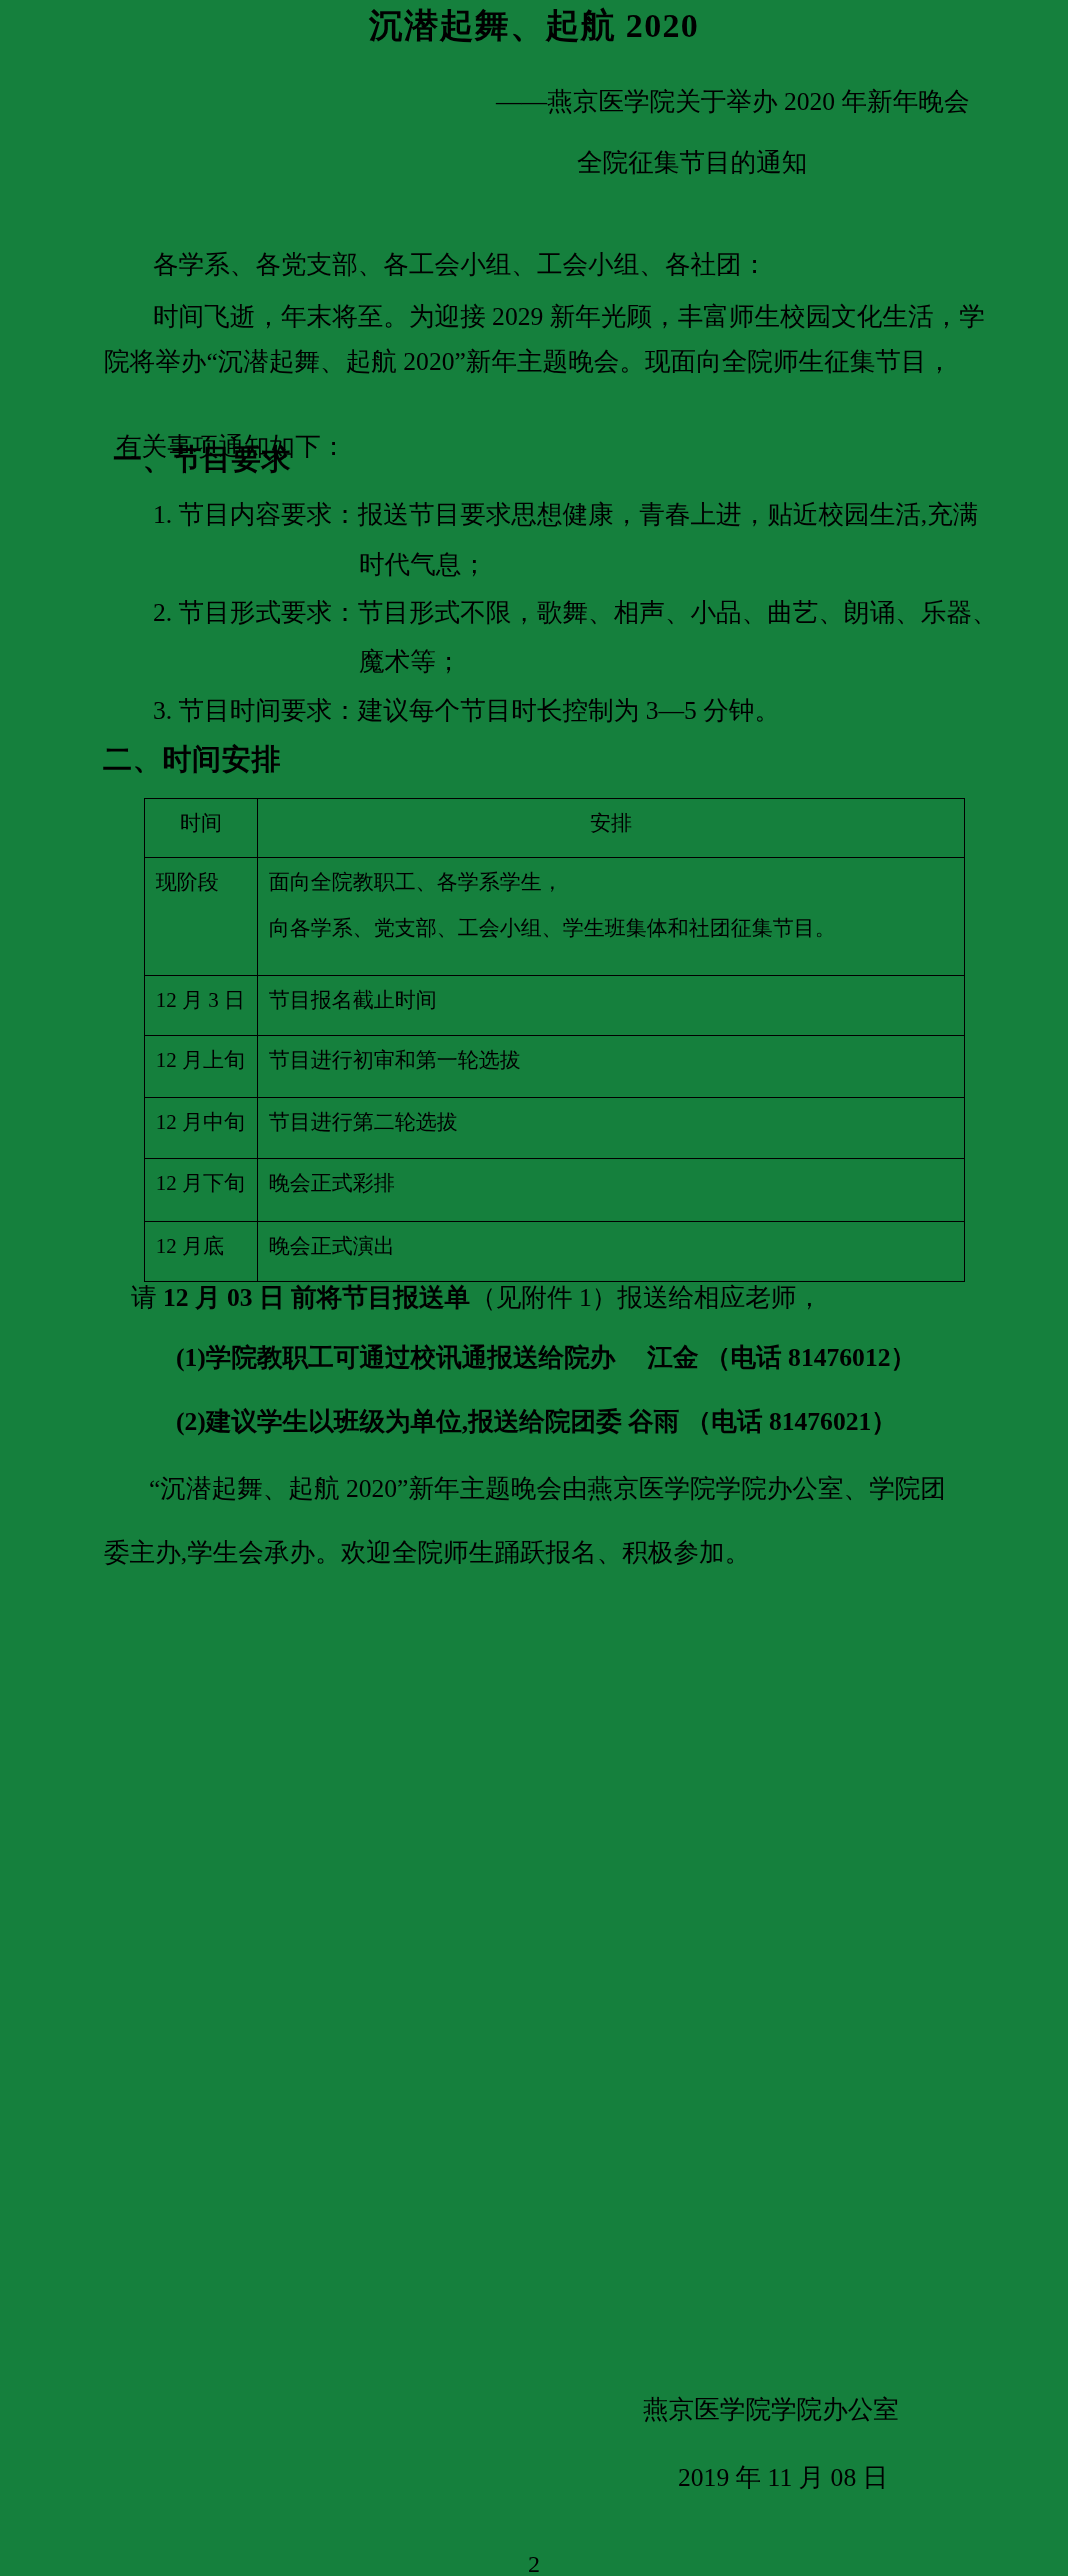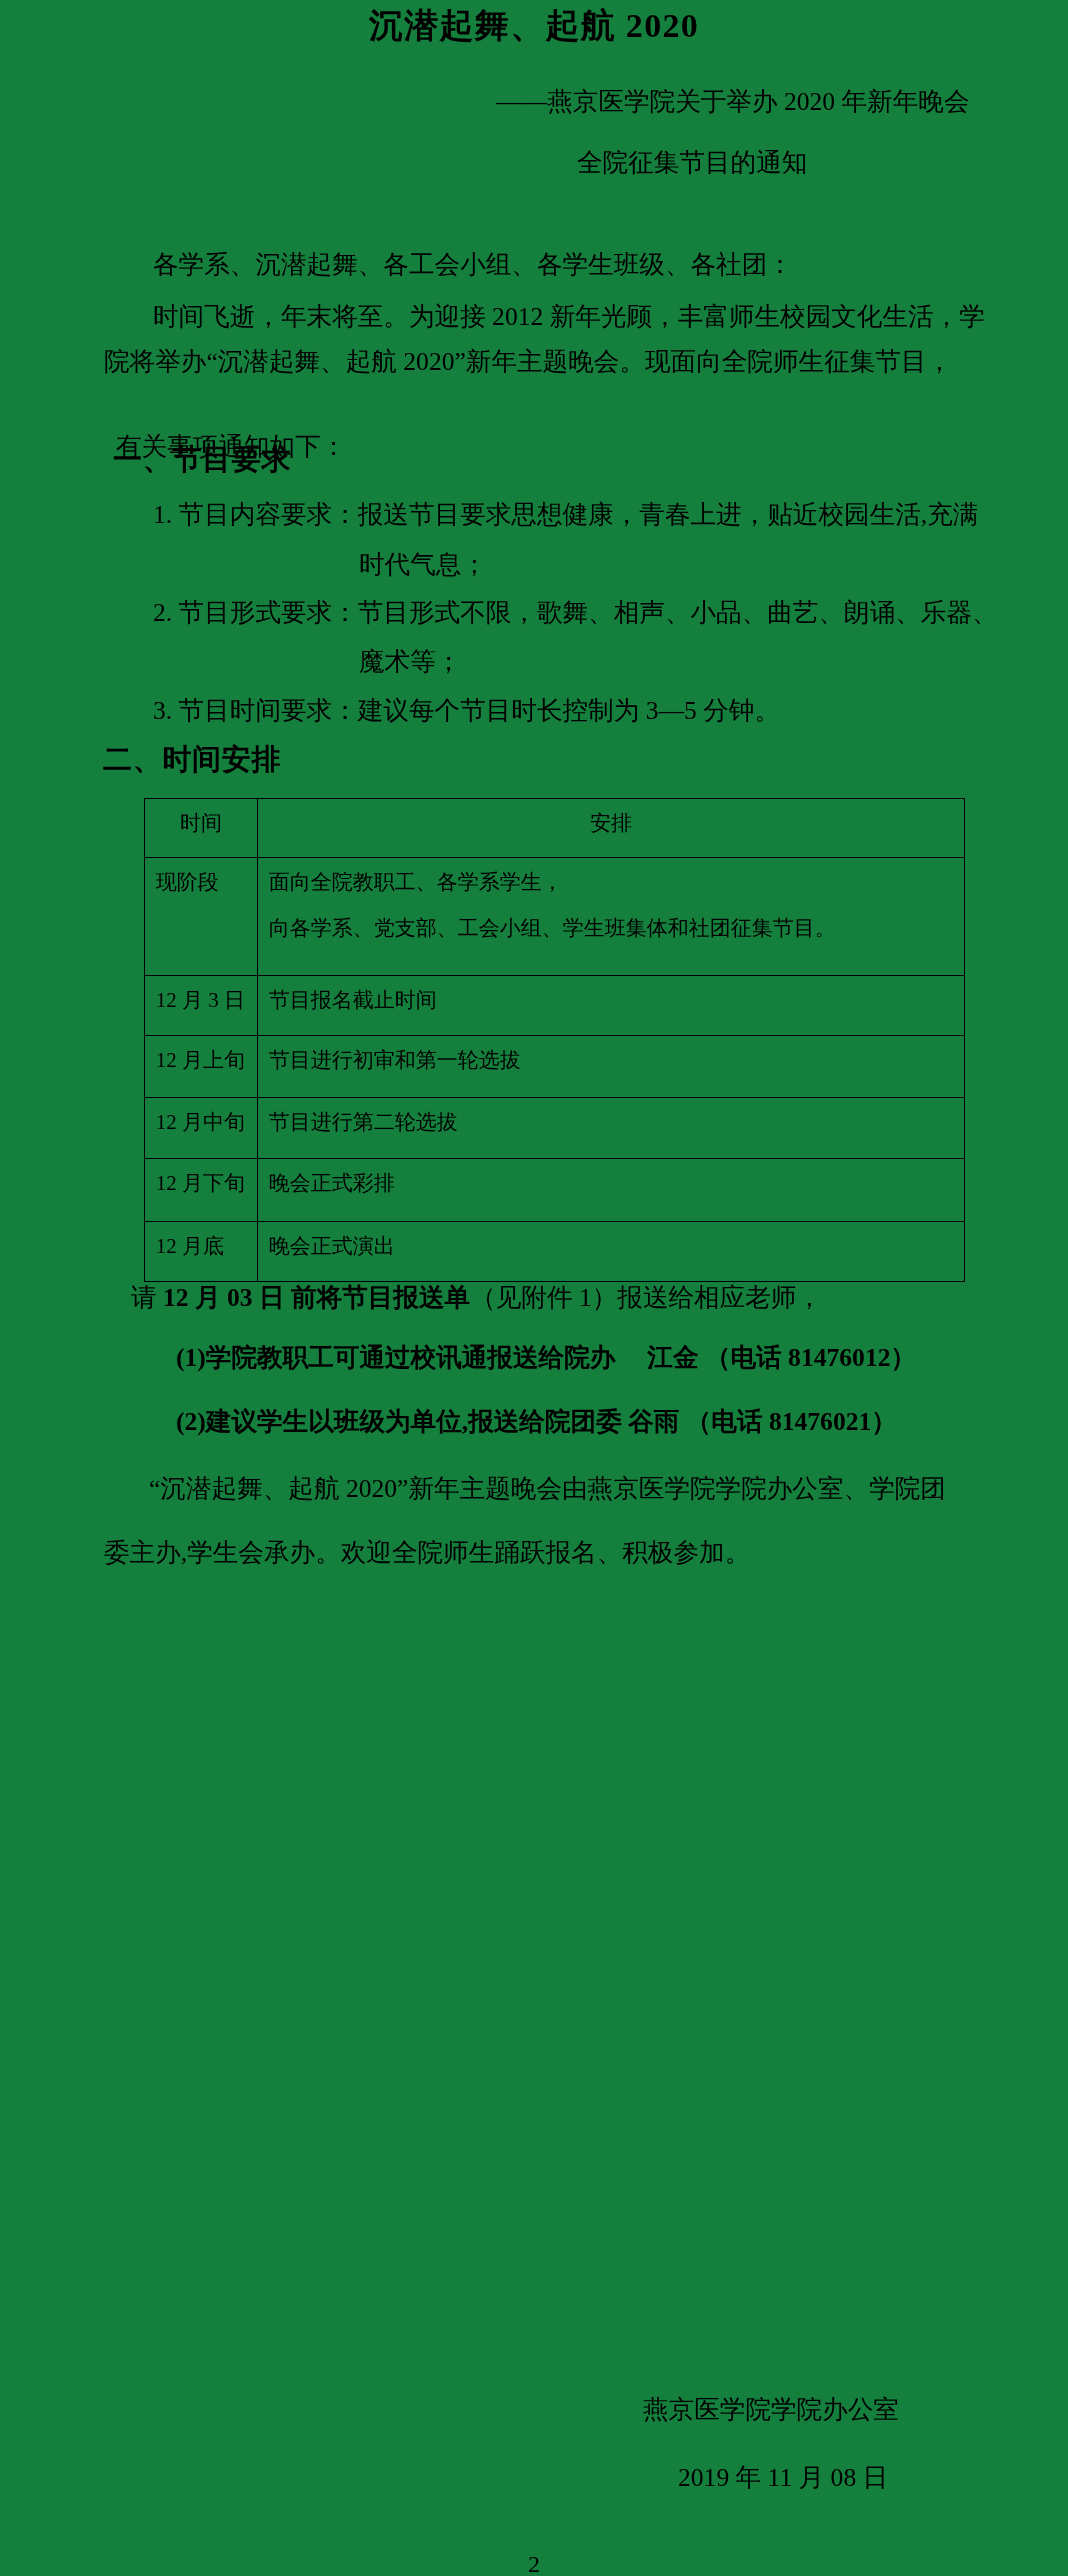--- a/index.html
+++ b/index.html
@@ -84,22 +84,22 @@
 </style>
 </head>
 <body>
 
 <div class="page">
 
   <div class="line title">沉潜起舞、起航 2020</div>
   <div class="line subtitle1">——燕京医学院关于举办 2020 年新年晚会</div>
   <div class="line subtitle2">全院征集节目的通知</div>
 
-  <div class="line salutation">各学系、沉潜起舞、各工会小组、各学生班级、各社团：</div>
-  <div class="line p1a">时间飞逝，年末将至。为迎接 2012 新年光顾，丰富师生校园文化生活，学</div>
+  <div class="line salutation">各学系、各党支部、各工会小组、工会小组、各社团：</div>
+  <div class="line p1a">时间飞逝，年末将至。为迎接 2029 新年光顾，丰富师生校园文化生活，学</div>
   <div class="line p1b">院将举办“沉潜起舞、起航 2020”新年主题晚会。现面向全院师生征集节目，</div>
   <div class="line p1c">有关事项通知如下：</div>
 
   <div class="line h-sec h1">一、节目要求</div>
   <div class="line i1a">1. 节目内容要求：报送节目要求思想健康，青春上进，贴近校园生活,充满</div>
   <div class="line i1b">时代气息；</div>
   <div class="line i2a">2. 节目形式要求：节目形式不限，歌舞、相声、小品、曲艺、朗诵、乐器、</div>
   <div class="line i2b">魔术等；</div>
   <div class="line i3a">3. 节目时间要求：建议每个节目时长控制为 3—5 分钟。</div>
 

